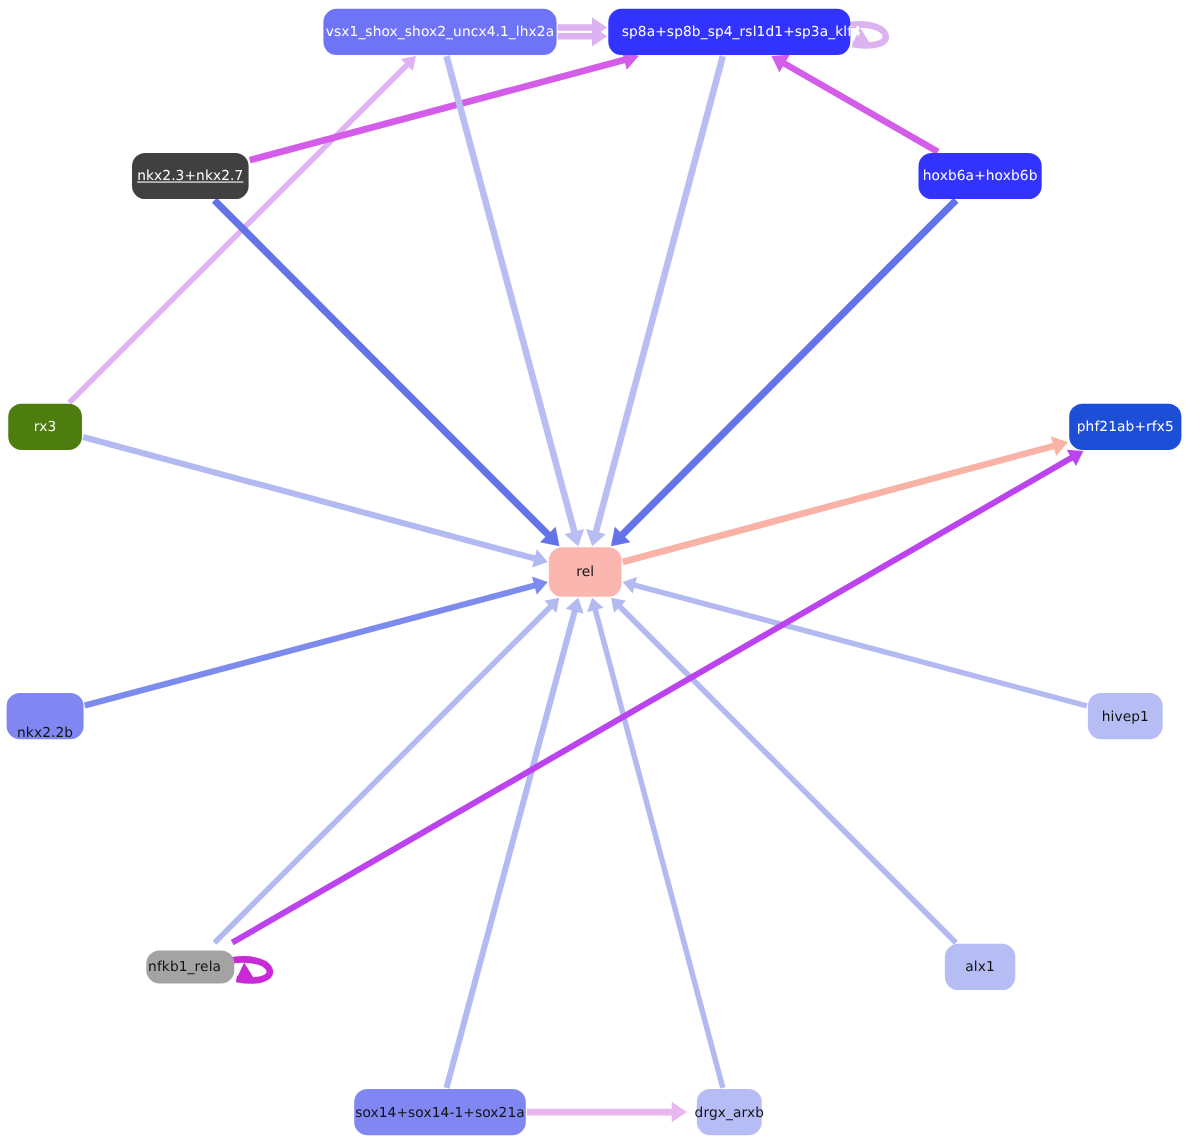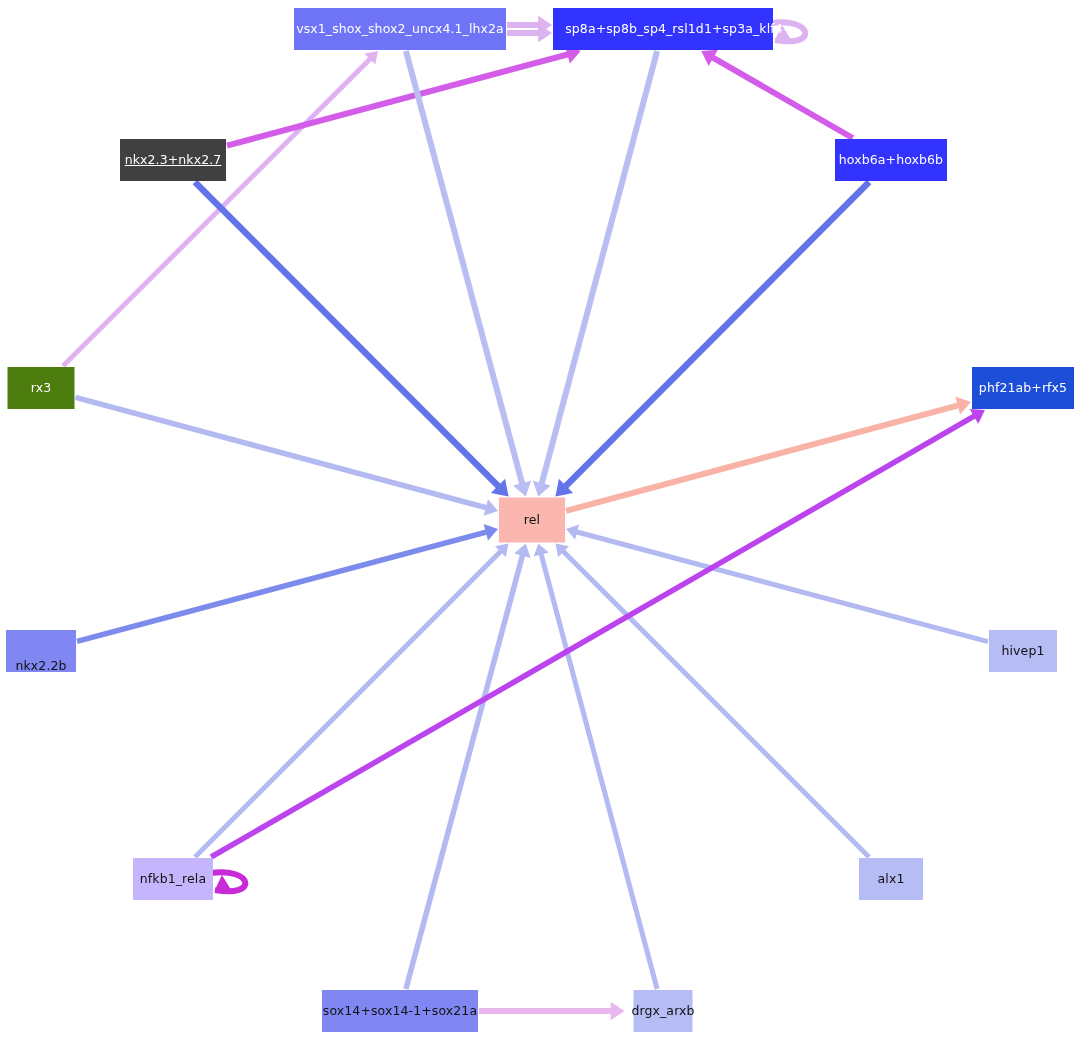--- a/index.html
+++ b/index.html
@@ -23,21 +23,21 @@
     top: 0;
     width: 1078px;
     height: 1041px;
   }
   .node {
     position: absolute;
     box-sizing: border-box;
     display: flex;
     align-items: center;
     justify-content: center;
-    border-radius: 0;
+    border-radius: 12px;
     font-size: 12.5px;
     line-height: 1;
     letter-spacing: 0.1px;
     white-space: nowrap;
     padding: 0 12px;
     transform: translate(-50%, -50%);
     z-index: 5;
   }
   .node-label {
     pointer-events: none;
@@ -154,21 +154,21 @@
       </div>
       <div class="node" style="left: 532px; top: 520px; width: 66px; height: 45px; background: rgb(252, 182, 176); color: rgb(17, 17, 17); padding-left: 12px;">
         <span class="node-label">rel</span>
       </div>
       <div class="node" style="left: 41px; top: 651px; width: 70px; height: 42px; background: rgb(129, 135, 242); color: rgb(17, 17, 17); align-items: flex-end;">
         <span class="node-label">nkx2.2b</span>
       </div>
       <div class="node" style="left: 1023px; top: 651px; width: 68px; height: 42px; background: rgb(182, 188, 244); color: rgb(17, 17, 17);">
         <span class="node-label">hivep1</span>
       </div>
-      <div class="node" style="left: 173px; top: 879px; width: 80px; height: 42px; background: #c4b5fd; color: rgb(17, 17, 17);">
+      <div class="node" style="left: 173px; top: 879px; width: 80px; height: 30px; background: #a3a3a3; color: rgb(17, 17, 17); justify-content: flex-end;">
         <span class="node-label">nfkb1_rela</span>
       </div>
       <div class="node" style="left: 891px; top: 879px; width: 64px; height: 42px; background: rgb(182, 188, 244); color: rgb(17, 17, 17);">
         <span class="node-label">alx1</span>
       </div>
       <div class="node" style="left: 400px; top: 1011px; width: 156px; height: 42px; background: rgb(129, 135, 242); color: rgb(17, 17, 17);">
         <span class="node-label">sox14+sox14-1+sox21a</span>
       </div>
       <div class="node" style="left: 663px; top: 1011px; width: 59px; height: 42px; background: rgb(182, 188, 244); color: rgb(17, 17, 17);">
         <span class="node-label">drgx_arxb</span>

